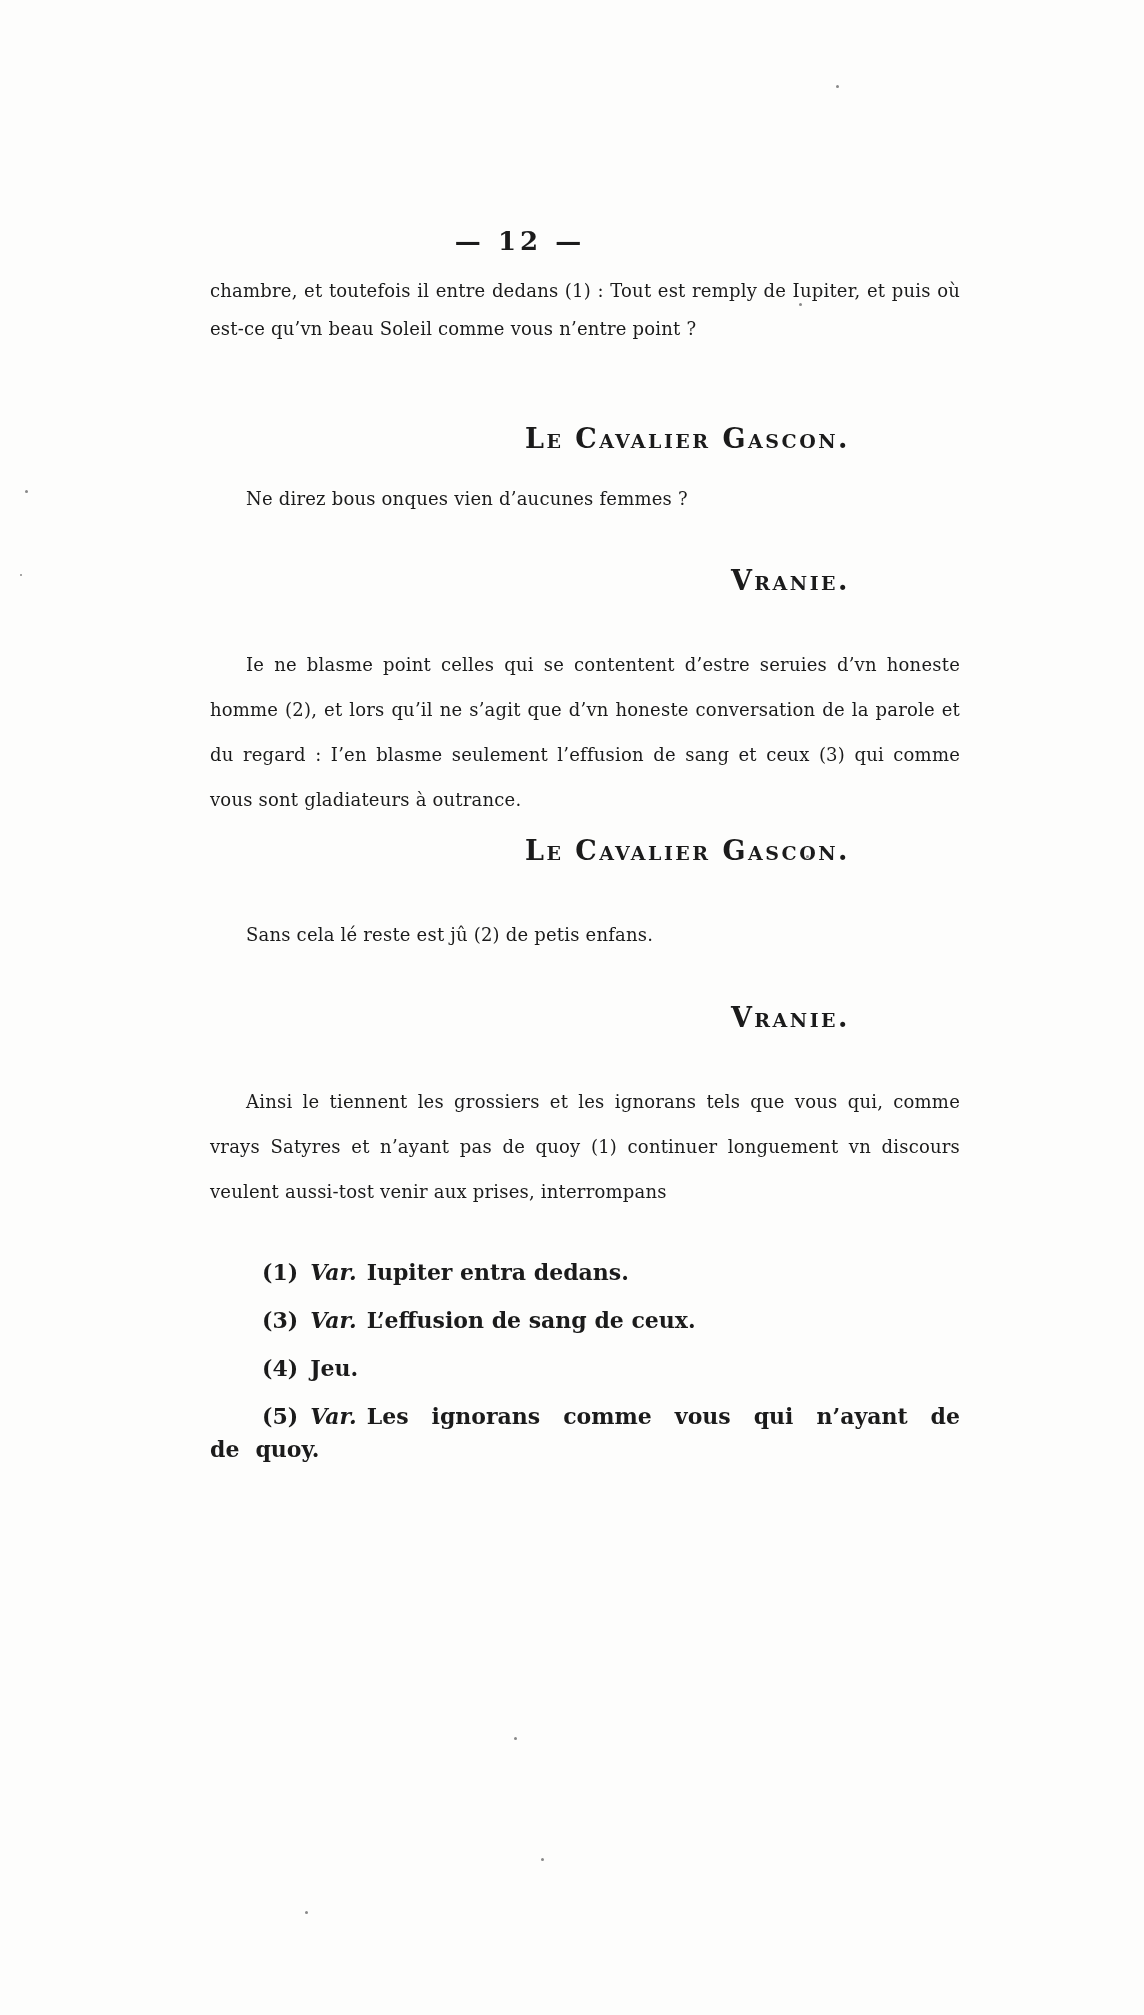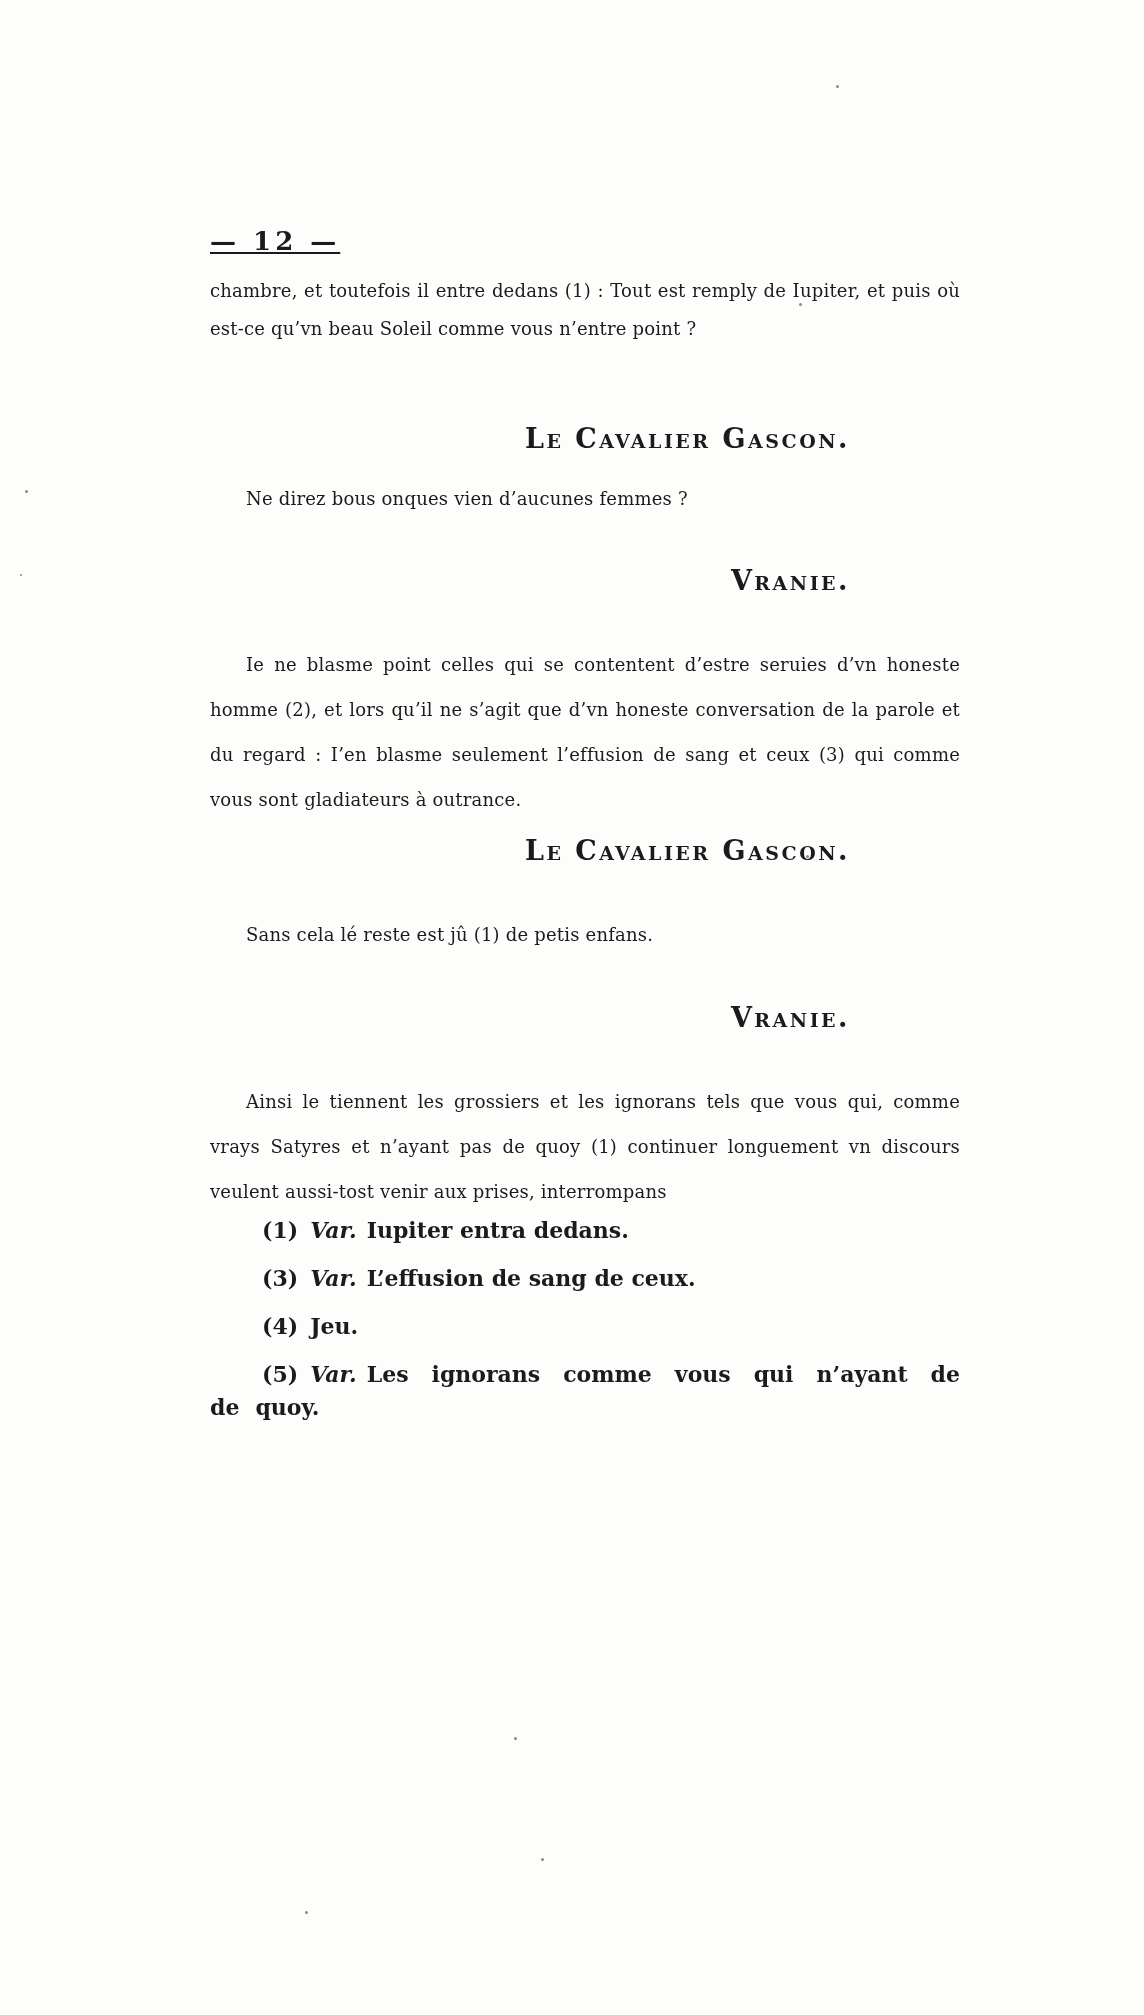--- a/index.html
+++ b/index.html
@@ -15,27 +15,26 @@
     font-family: "DejaVu Serif", "Liberation Serif", serif;
     color: #1b1b1b;
   }
   .text-block {
     position: absolute;
     left: 210px;
     top: 226px;
     width: 750px;
   }
   .page-number {
-    text-align: left;
+    text-align: center;
     font-size: 26px;
     font-weight: bold;
     letter-spacing: 4px;
     padding-right: 130px; 
     margin: 0 0 16px 0;
-    text-decoration: underline;
   }
   .para {
     margin: 0;
     font-size: 18px;
     font-weight: normal;
     text-align: justify;
     letter-spacing: 0.2px;
   }
   .para.tight { line-height: 38px; }
   .para.loose { line-height: 45px; margin-top: 44px; }
@@ -52,20 +51,21 @@
   }
   .sp-1 { margin-top: 74px; }
   .sp-2 { margin-top: 46px; }
   .sp-3 { margin-top: 12px; }
   .sp-4 { margin-top: 44px; }
   .speech-1 { margin-top: 24px; }
   .speech-2 { margin-top: 26px; }
   .speech-3 { margin-top: 34px; }
   .speech-4 { margin-top: 24px; }
   .footnotes {
+    margin-top: 42px;
   }
   .footnote {
     font-size: 22px;
     font-weight: bold;
     line-height: 33px;
     text-indent: 52px;
     margin: 0 0 15px 0;
     text-align: justify;
   }
   .footnote.spread { word-spacing: 0.38em; }
@@ -94,21 +94,21 @@
   <div class="speaker sp-1">Le Cavalier Gascon.</div>
 
   <p class="para tight indent speech-1">Ne direz bous onques vien d’aucunes femmes ?</p>
 
   <div class="speaker sp-2">Vranie.</div>
 
   <p class="para loose indent speech-2">Ie ne blasme point celles qui se contentent d’estre seruies d’vn honeste homme (2), et lors qu’il ne s’agit que d’vn honeste conversation de la parole et du regard : I’en blasme seulement l’effusion de sang et ceux (3) qui comme vous sont gladiateurs à outrance.</p>
 
   <div class="speaker sp-3">Le Cavalier Gascon.</div>
 
-  <p class="para loose indent speech-3">Sans cela lé reste est jû (1) de petis enfans.</p>
+  <p class="para loose indent speech-3">Sans cela lé reste est jû (2) de petis enfans.</p>
 
   <div class="speaker sp-4">Vranie.</div>
 
   <p class="para loose indent speech-4">Ainsi le tiennent les grossiers et les ignorans tels que vous qui, comme vrays Satyres et n’ayant pas de quoy (1) continuer longuement vn discours veulent aussi-tost venir aux prises, interrompans</p>
 
   <div class="footnotes">
 
     <p class="footnote">
       <span class="fn-marker">(1)</span><span class="fn-var">Var.</span><span>Iupiter entra dedans.</span>
     </p>

